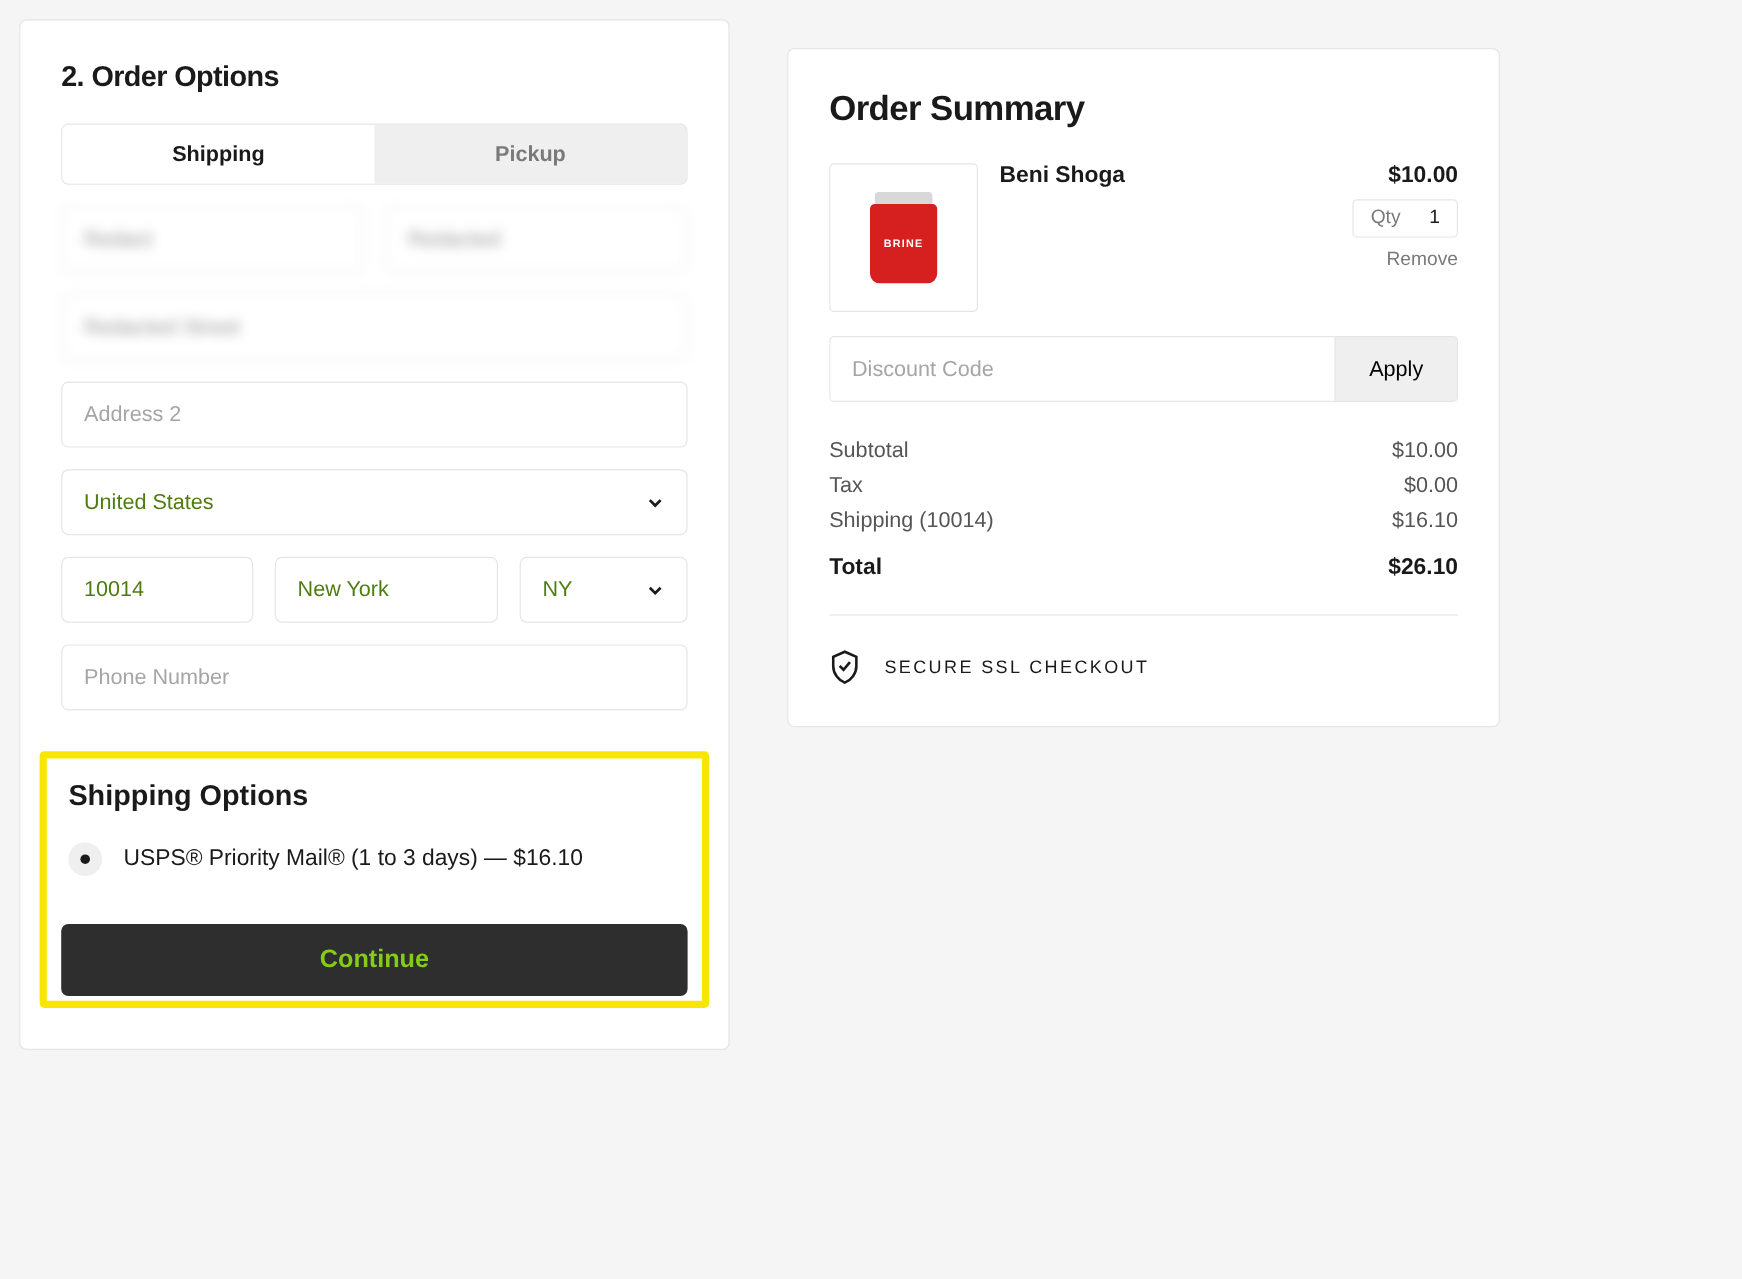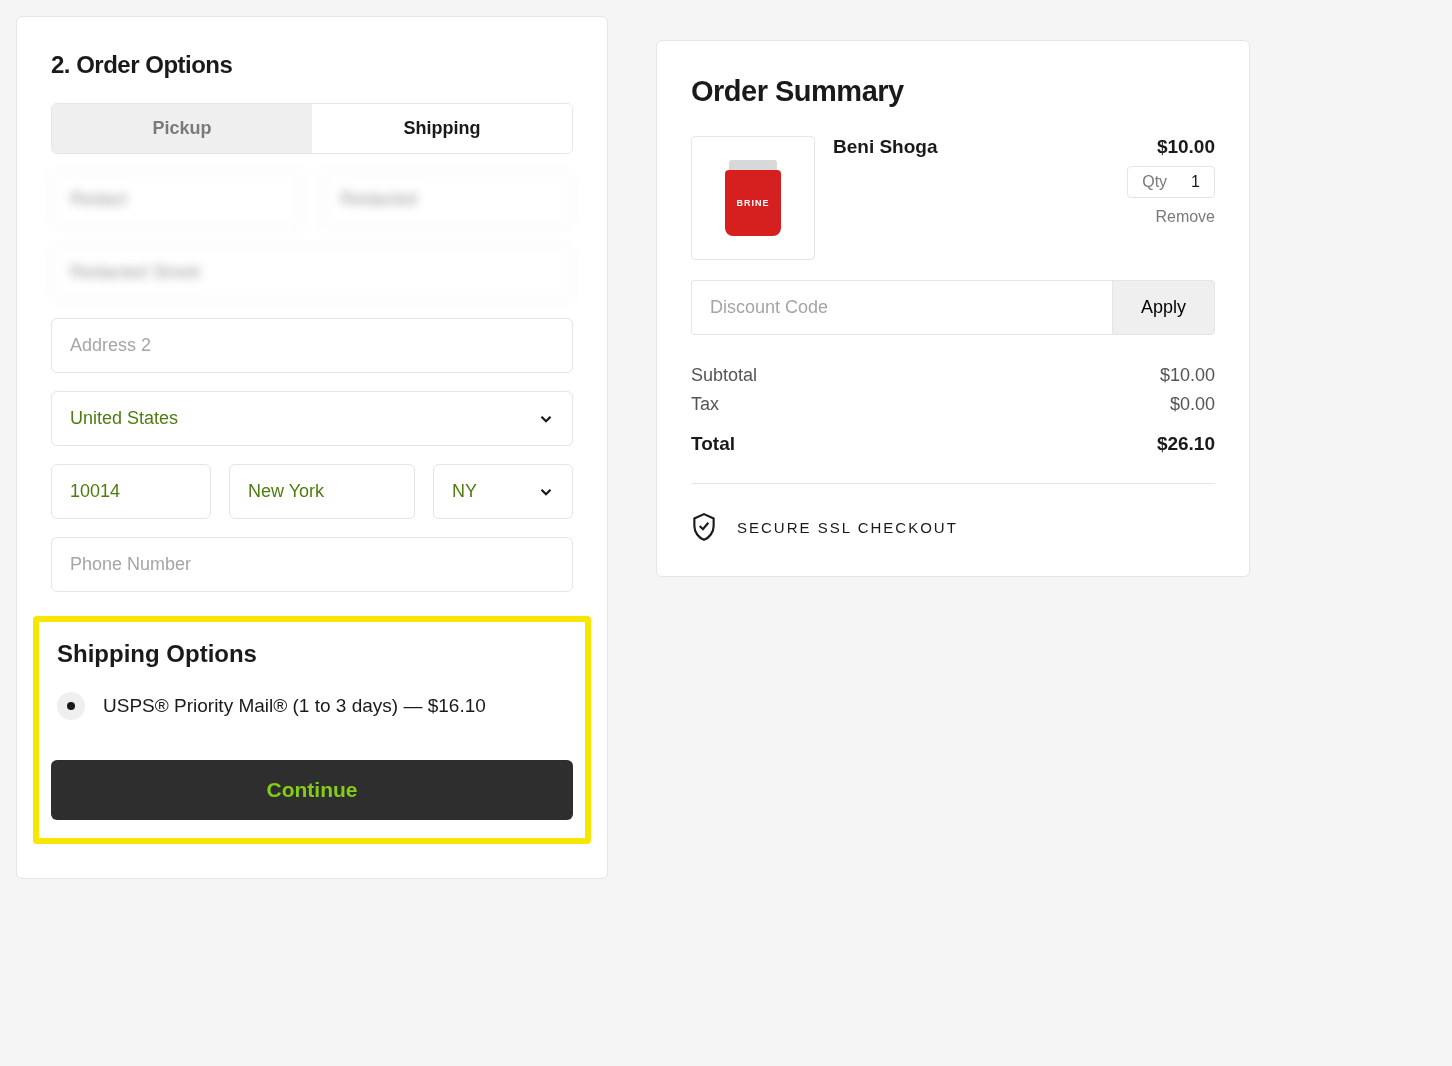--- a/index.html
+++ b/index.html
@@ -92,22 +92,22 @@
       transform: translateY(-50%);
       pointer-events: none;
     }
     .blur {
       filter: blur(5px);
       color: #999;
     }
     .shipping-options-box {
       border: 6px solid #f7e600;
       border-radius: 4px;
-      padding: 18px 12px 18px 12px;
-      margin-top: 24px;
+      padding: 18px 12px 4px 12px;
+      margin-top: 34px;
       margin-left: -18px;
       margin-right: -18px;
     }
     .shipping-options-title {
       font-size: 24px;
       font-weight: 700;
       margin-bottom: 24px;
       padding-left: 6px;
     }
     .radio-row {
@@ -295,22 +295,22 @@
   </style>
 </head>
 <body>
 
 <div class="container">
 
   <div class="left-panel">
     <h2 class="section-title">2.  Order Options</h2>
 
     <div class="tabs">
+      <div class="tab active">Shipping</div>
       <div class="tab">Pickup</div>
-      <div class="tab active">Shipping</div>
     </div>
 
     <div class="form-row">
       <input class="input blur" value="Redact" style="">
       <input class="input blur" value="Redacted" style="">
     </div>
 
     <div class="form-row">
       <input class="input blur" value="Redacted Street" style="">
     </div>
@@ -391,20 +391,24 @@
       </div>
 
       <div class="totals-row">
         <span>Subtotal</span>
         <span>$10.00</span>
       </div>
       <div class="totals-row">
         <span>Tax</span>
         <span>$0.00</span>
       </div>
+      <div class="totals-row">
+        <span>Shipping (10014)</span>
+        <span>$16.10</span>
+      </div>
       <div class="totals-row total">
         <span>Total</span>
         <span>$26.10</span>
       </div>
 
       <hr class="divider">
 
       <div class="secure-row">
         <span class="shield">
           <svg width="26" height="30" viewBox="0 0 24 28" fill="none" stroke="#1a1a1a" stroke-width="2">

